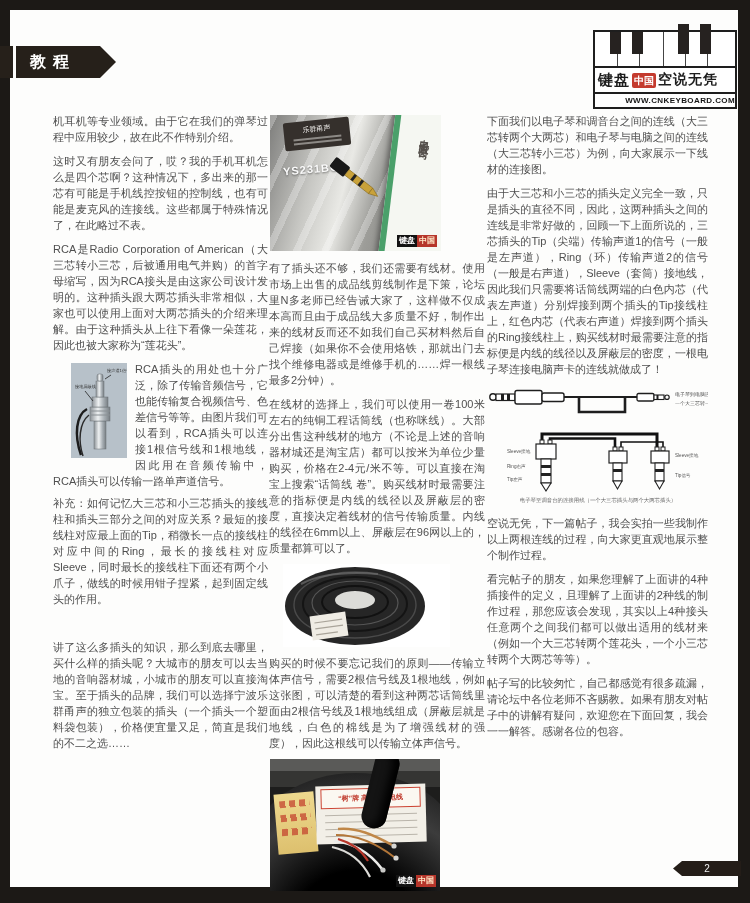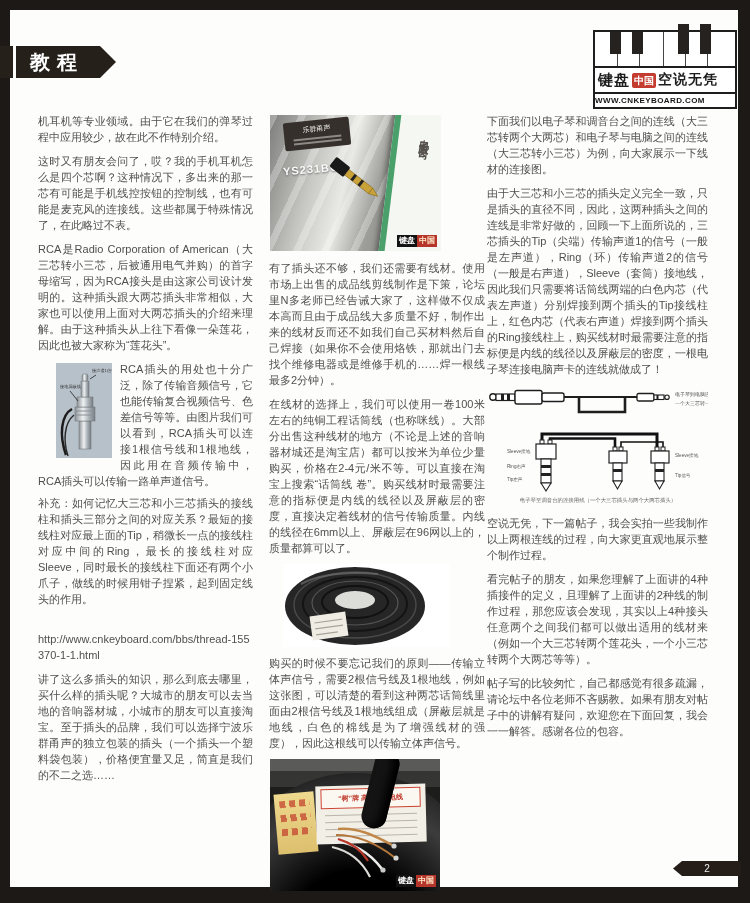--- a/index.html
+++ b/index.html
@@ -4,39 +4,39 @@
 <style>
   html,body{margin:0;padding:0;}
   body{width:750px;height:903px;font-family:"Liberation Sans","DejaVu Sans",sans-serif;}
   #app{position:relative;width:750px;height:903px;background:#1c1916;overflow:hidden;}
   .page{position:absolute;left:10px;top:10px;width:728px;height:877px;background:#fdfdfc;}
 
   
   .banner-stub{position:absolute;left:0;top:46px;width:13px;height:32px;background:#26201a;}
   .banner{position:absolute;left:16px;top:46px;width:100px;height:32px;background:#26201a;
     clip-path:polygon(0 0,84px 0,100px 16px,84px 100%,0 100%);
-    color:#fff;font-size:20px;font-weight:bold;letter-spacing:7px;line-height:32px;padding-left:14px;box-sizing:border-box;}
+    color:#fff;font-size:16px;font-weight:bold;letter-spacing:7px;line-height:32px;padding-left:14px;box-sizing:border-box;}
   .logo{position:absolute;right:13px;top:30px;width:140px;background:#fff;border:2px solid #1e1e1e;}
   .keys{position:relative;height:34px;border-bottom:2px solid #1e1e1e;background:#fff;}
   .keys .sep{position:absolute;top:0;bottom:0;width:1px;background:#444;}
   .bkey{position:absolute;width:11px;background:#262220;}
   .brand{display:flex;align-items:center;gap:2px;padding:2px 3px;height:20px;}
   .brand .b1{font-size:15px;font-weight:900;color:#1d1d1d;letter-spacing:1px;}
   .brand .seal{background:#c43b2f;color:#fff;font-size:10px;font-weight:bold;padding:2px 2px;border-radius:2px;line-height:11px;}
   .brand .b3{font-size:14px;font-weight:bold;color:#1d1d1d;letter-spacing:1px;font-family:"Liberation Serif","DejaVu Serif",serif;}
-  .logo-url{border-top:2px solid #1e1e1e;font-size:8px;font-weight:bold;text-align:left;padding:2px 0;color:#151515;letter-spacing:.4px;}
+  .logo-url{border-top:2px solid #1e1e1e;font-size:8px;font-weight:bold;text-align:right;padding:2px 0;color:#151515;letter-spacing:.4px;}
 
   
   .page-badge{position:absolute;right:9px;top:861px;width:68px;height:15px;background:#241d18;
     clip-path:polygon(0 50%,9px 0,100% 0,100% 100%,9px 100%);}
   .page-badge span{display:block;color:#efefef;font-size:10px;line-height:15px;text-align:center;}
 
   
   .col{position:absolute;top:103px;font-size:11px;line-height:16px;color:#4f4f4f;text-align:justify;}
-  .col1{left:28px;width:215px;}
+  .col1{left:43px;width:215px;}
   .col2{left:259px;width:216px;}
   .col3{left:477px;width:221px;}
   .para{margin:0 0 8px 0;}
   .h-rca{font-weight:bold;font-size:11.5px;color:#3e3e3e;margin:3px 0 8px 2px;}
   .fig-wrap{overflow:hidden;margin:0 0 6px 0;}
   .url{word-break:break-all;}
 
   
   .rca-photo{float:left;width:56px;height:95px;margin:2px 8px 2px 18px;background:#b7c1c9;position:relative;}
 
@@ -118,21 +118,20 @@
             <text x="36" y="9" font-size="4.2" fill="#333">接声道1信号</text>
             <text x="4" y="25" font-size="4.2" fill="#333">接地屏蔽线</text>
           </svg>
         </div>
         <span>RCA插头的用处也十分广泛，除了传输音频信号，它也能传输复合视频信号、色差信号等等。由图片我们可以看到，RCA插头可以连接1根信号线和1根地线，因此用在音频传输中，RCA插头可以传输一路单声道信号。</span>
       </div>
 
       <p class="para">补充：如何记忆大三芯和小三芯插头的接线柱和插头三部分之间的对应关系？最短的接线柱对应最上面的Tip，稍微长一点的接线柱对应中间的Ring，最长的接线柱对应Sleeve，同时最长的接线柱下面还有两个小爪子，做线的时候用钳子捏紧，起到固定线头的作用。</p>
       <p class="para">
         <br>
-        <span class="url">http://www.cnkeyboard.com/bbs/thread-155370-1-1.html</span>
       </p>
       <p class="para">讲了这么多插头的知识，那么到底去哪里，买什么样的插头呢？大城市的朋友可以去当地的音响器材城，小城市的朋友可以直接淘宝。至于插头的品牌，我们可以选择宁波乐群甬声的独立包装的插头（一个插头一个塑料袋包装），价格便宜量又足，简直是我们的不二之选……</p>
     </div>
 
     <div class="col col2">
 
       <div class="pkg-photo">
         <div class="pp-label">
           <span>乐群甬声</span><i></i><i></i>
         </div>

